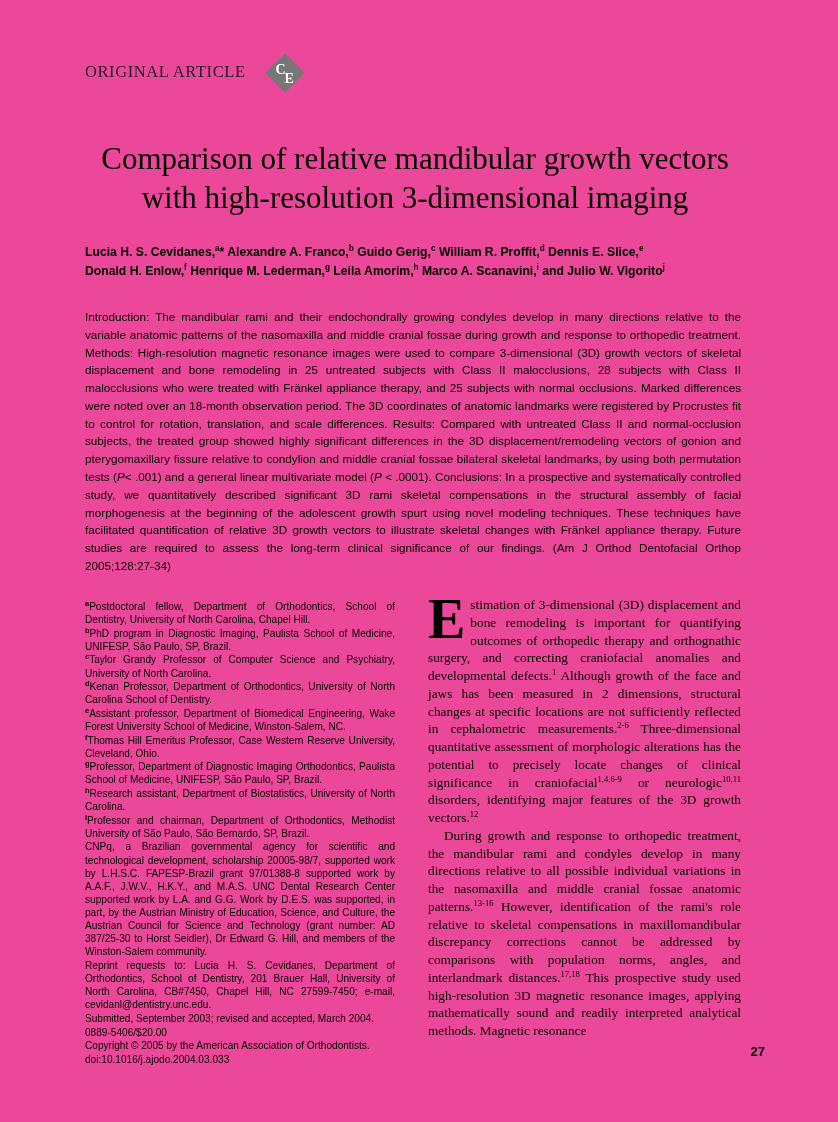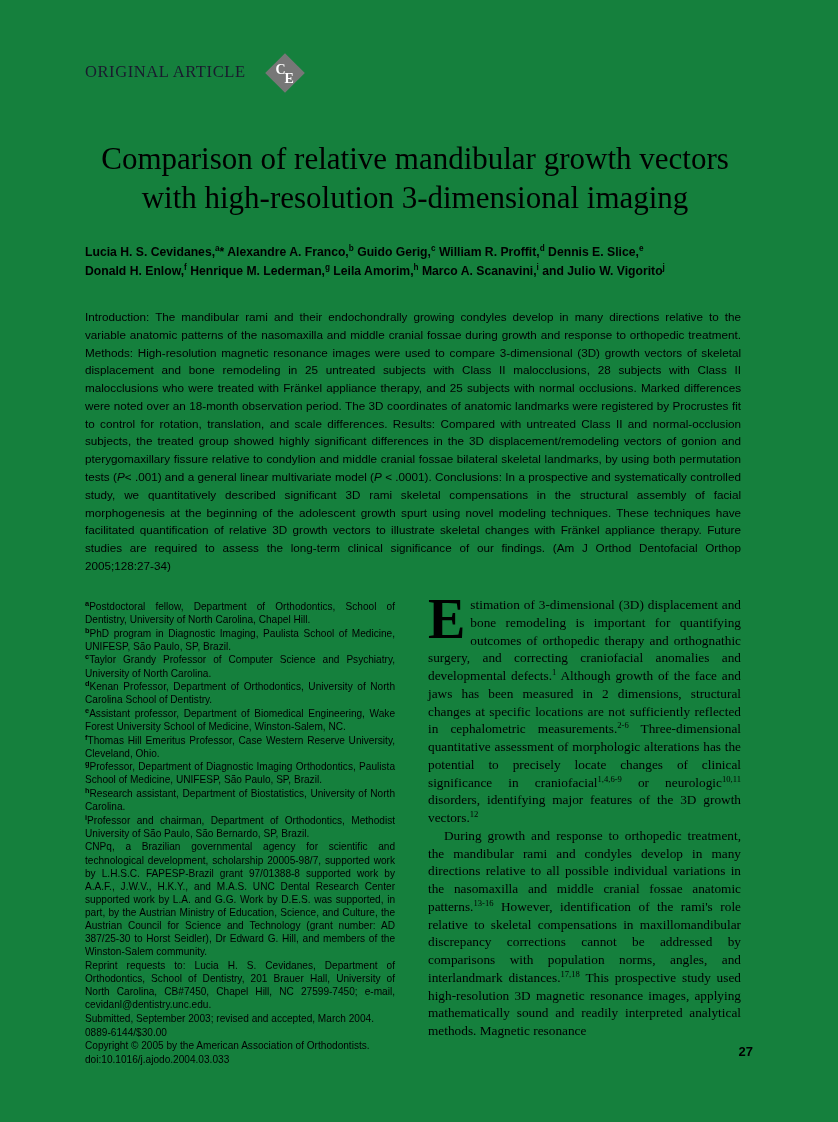--- a/index.html
+++ b/index.html
@@ -13,21 +13,21 @@
     position: relative;
     font-family: "Liberation Serif", serif;
     color: #000000;
     overflow: hidden;
   }
   .page {
     position: absolute;
     left: 0; top: 0;
     width: 838px;
     height: 1122px;
-    background: #15803d;
+    background: #ec4899;
   }
 
   
   .header-row {
     position: absolute;
     left: 85px;
     top: 52px;
     display: flex;
     align-items: center;
     gap: 12px;
@@ -183,20 +183,21 @@
   .page-number {
     position: absolute;
     left: 0;
     top: 1044px;
     width: 753px;
     text-align: right;
     font-family: "Liberation Sans", sans-serif;
     font-size: 13px;
     font-weight: 700;
     color: #000;
+    padding-left: 12px;
   }
 </style>
 </head>
 <body>
 
 <div class="page">
 
   <div class="header-row">
     <span class="original-article">ORIGINAL ARTICLE</span>
     <span class="ce-badge">
@@ -222,21 +223,21 @@
       <p><sup>c</sup>Taylor Grandy Professor of Computer Science and Psychiatry, University of North Carolina.</p>
       <p><sup>d</sup>Kenan Professor, Department of Orthodontics, University of North Carolina School of Dentistry.</p>
       <p><sup>e</sup>Assistant professor, Department of Biomedical Engineering, Wake Forest University School of Medicine, Winston-Salem, NC.</p>
       <p><sup>f</sup>Thomas Hill Emeritus Professor, Case Western Reserve University, Cleveland, Ohio.</p>
       <p><sup>g</sup>Professor, Department of Diagnostic Imaging Orthodontics, Paulista School of Medicine, UNIFESP, São Paulo, SP, Brazil.</p>
       <p><sup>h</sup>Research assistant, Department of Biostatistics, University of North Carolina.</p>
       <p><sup>i</sup>Professor and chairman, Department of Orthodontics, Methodist University of São Paulo, São Bernardo, SP, Brazil.</p>
       <p>CNPq, a Brazilian governmental agency for scientific and technological development, scholarship 20005-98/7, supported work by L.H.S.C. FAPESP-Brazil grant 97/01388-8 supported work by A.A.F., J.W.V., H.K.Y., and M.A.S. UNC Dental Research Center supported work by L.A. and G.G. Work by D.E.S. was supported, in part, by the Austrian Ministry of Education, Science, and Culture, the Austrian Council for Science and Technology (grant number: AD 387/25-30 to Horst Seidler), Dr Edward G. Hill, and members of the Winston-Salem community.</p>
       <p>Reprint requests to: Lucia H. S. Cevidanes, Department of Orthodontics, School of Dentistry, 201 Brauer Hall, University of North Carolina, CB#7450, Chapel Hill, NC 27599-7450; e-mail, cevidanl@dentistry.unc.edu.</p>
       <p>Submitted, September 2003; revised and accepted, March 2004.</p>
-      <p>0889-6144/$30.00</p>
+      <p>0889-5406/$20.00</p>
       <p>Copyright © 2005 by the American Association of Orthodontists.</p>
       <p>doi:10.1016/j.ajodo.2004.03.033</p>
     </div>
 
   <div class="col-right">
     <p class="first">
       <span class="dropcap">E</span><span>stimation of 3-dimensional (3D) displacement and bone remodeling is important for quantifying outcomes of orthopedic therapy and orthognathic surgery, and correcting craniofacial anomalies and developmental defects.<sup>1</sup> Although growth of the face and jaws has been measured in 2 dimensions, structural changes at specific locations are not sufficiently reflected in cephalometric measurements.<sup>2-6</sup> Three-dimensional quantitative assessment of morphologic alterations has the potential to precisely locate changes of clinical significance in craniofacial<sup>1,4,6-9</sup> or neurologic<sup>10,11</sup> disorders, identifying major features of the 3D growth vectors.<sup>12</sup></span>
     </p>
     <p>During growth and response to orthopedic treatment, the mandibular rami and condyles develop in many directions relative to all possible individual variations in the nasomaxilla and middle cranial fossae anatomic patterns.<sup>13-16</sup> However, identification of the rami's role relative to skeletal compensations in maxillomandibular discrepancy corrections cannot be addressed by comparisons with population norms, angles, and interlandmark distances.<sup>17,18</sup> This prospective study used high-resolution 3D magnetic resonance images, applying mathematically sound and readily interpreted analytical methods. Magnetic resonance</p>
   </div>

